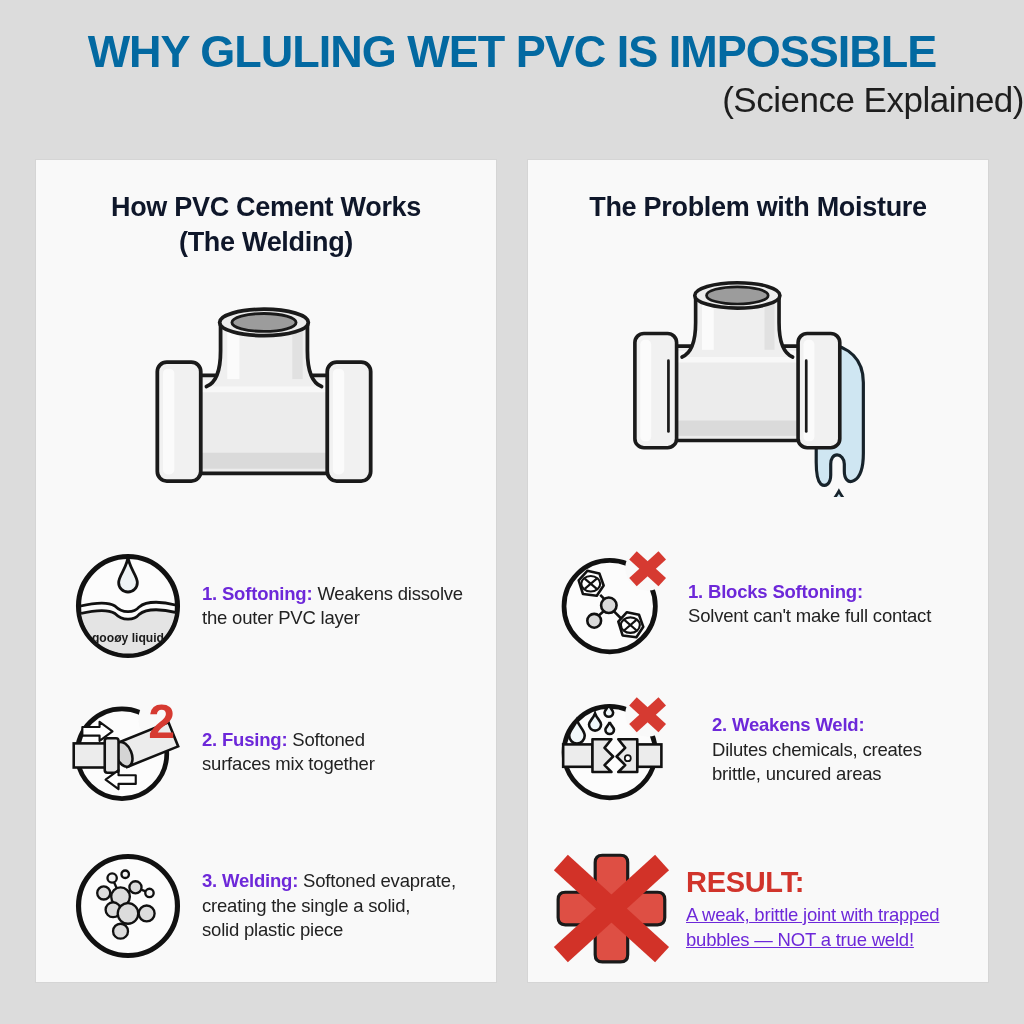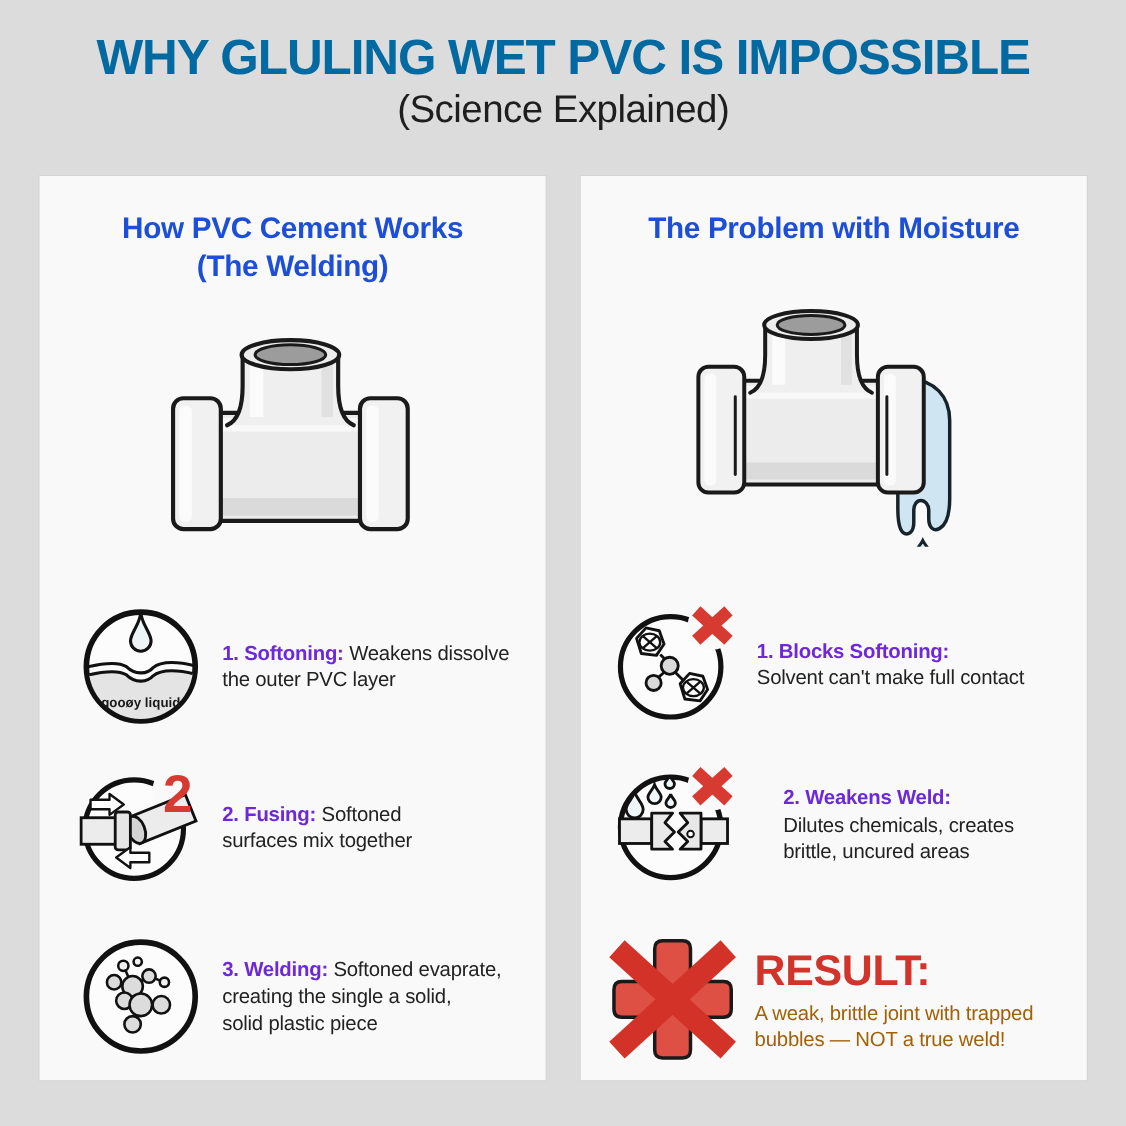--- a/index.html
+++ b/index.html
@@ -4,34 +4,34 @@
 <style>
   html,body{margin:0;padding:0;}
   body{font-family:"Liberation Sans",sans-serif;}
   #canvas{position:relative;width:1024px;height:1024px;background:#dcdcdc;overflow:hidden;}
 
   .page-title{
     position:absolute;top:26px;left:0;width:1024px;text-align:center;
     font-size:45px;font-weight:bold;letter-spacing:-1px;color:#0369a1;
   }
   .page-subtitle{
-    position:absolute;top:80px;left:0;width:1024px;text-align:center;
+    position:absolute;top:80px;left:0;width:1024px;text-align:right;
     font-size:35px;font-weight:normal;letter-spacing:-0.5px;color:#1e1e1e;
   }
 
   .panel{
     position:absolute;top:160px;height:822px;width:460px;
     background:#f9f9f9;box-shadow:0 0 0 1px rgba(0,0,0,0.03);
   }
   .panel.left{left:36px;}
   .panel.right{left:528px;}
 
   .panel-heading{
     position:absolute;top:30px;left:0;width:100%;text-align:center;
-    font-size:27px;font-weight:bold;color:#1d4ed8;line-height:1.3;letter-spacing:-0.3px;
+    font-size:27px;font-weight:bold;color:#0f172a;line-height:1.3;letter-spacing:-0.3px;
   }
 
   .fitting{position:absolute;}
   .fitting.left-fit{left:110px;top:136px;width:236px;}
   .fitting.right-fit{left:96px;top:110px;width:272px;}
 
   .row{
     position:absolute;display:flex;align-items:center;
   }
   .row .icon-box{flex:0 0 112px;width:112px;height:112px;}
@@ -40,22 +40,22 @@
     margin-left:18px;width:305px;
     font-size:18.5px;line-height:1.32;color:#222;letter-spacing:-0.2px;
   }
   .item-text .b{font-weight:bold;color:#6d28d9;}
   .item-text .blk{display:block;}
 
   .result-row{position:absolute;display:flex;align-items:center;}
   .result-row .icon-box{flex:0 0 122px;width:122px;height:122px;}
   .result-row .icon-box svg{width:122px;height:122px;display:block;}
   .result-text{margin-left:14px;width:305px;}
-  .result-label{font-size:39px;font-weight:bold;color:#d1342b;letter-spacing:-0.3px;display:block;margin-bottom:4px;}
-  .result-body{font-size:18.5px;line-height:1.32;color:#a16207;letter-spacing:-0.2px;}
+  .result-label{font-size:29px;font-weight:bold;color:#d1342b;letter-spacing:-0.3px;display:block;margin-bottom:4px;}
+  .result-body{font-size:18.5px;line-height:1.32;color:#6d28d9;letter-spacing:-0.2px;text-decoration:underline;}
 
   svg text{font-family:"Liberation Sans",sans-serif;}
 </style>
 </head>
 <body>
 
 <div id="canvas">
 
   <div class="page-title">WHY GLULING WET PVC IS IMPOSSIBLE</div>
   <div class="page-subtitle">(Science Explained)</div>

